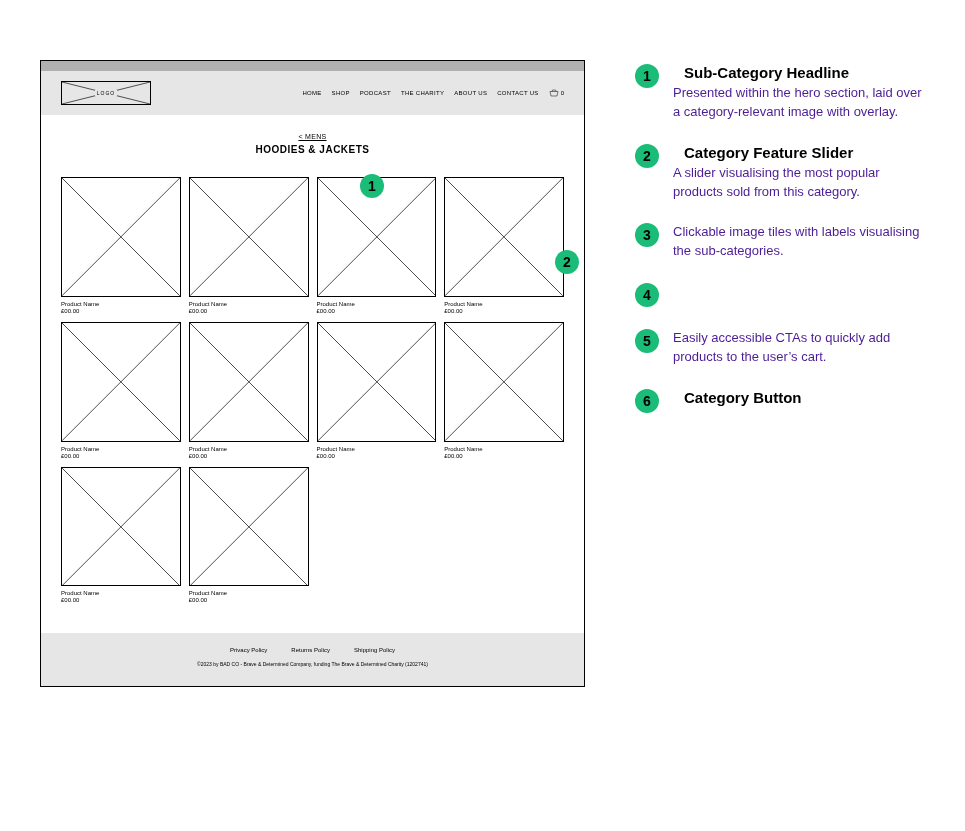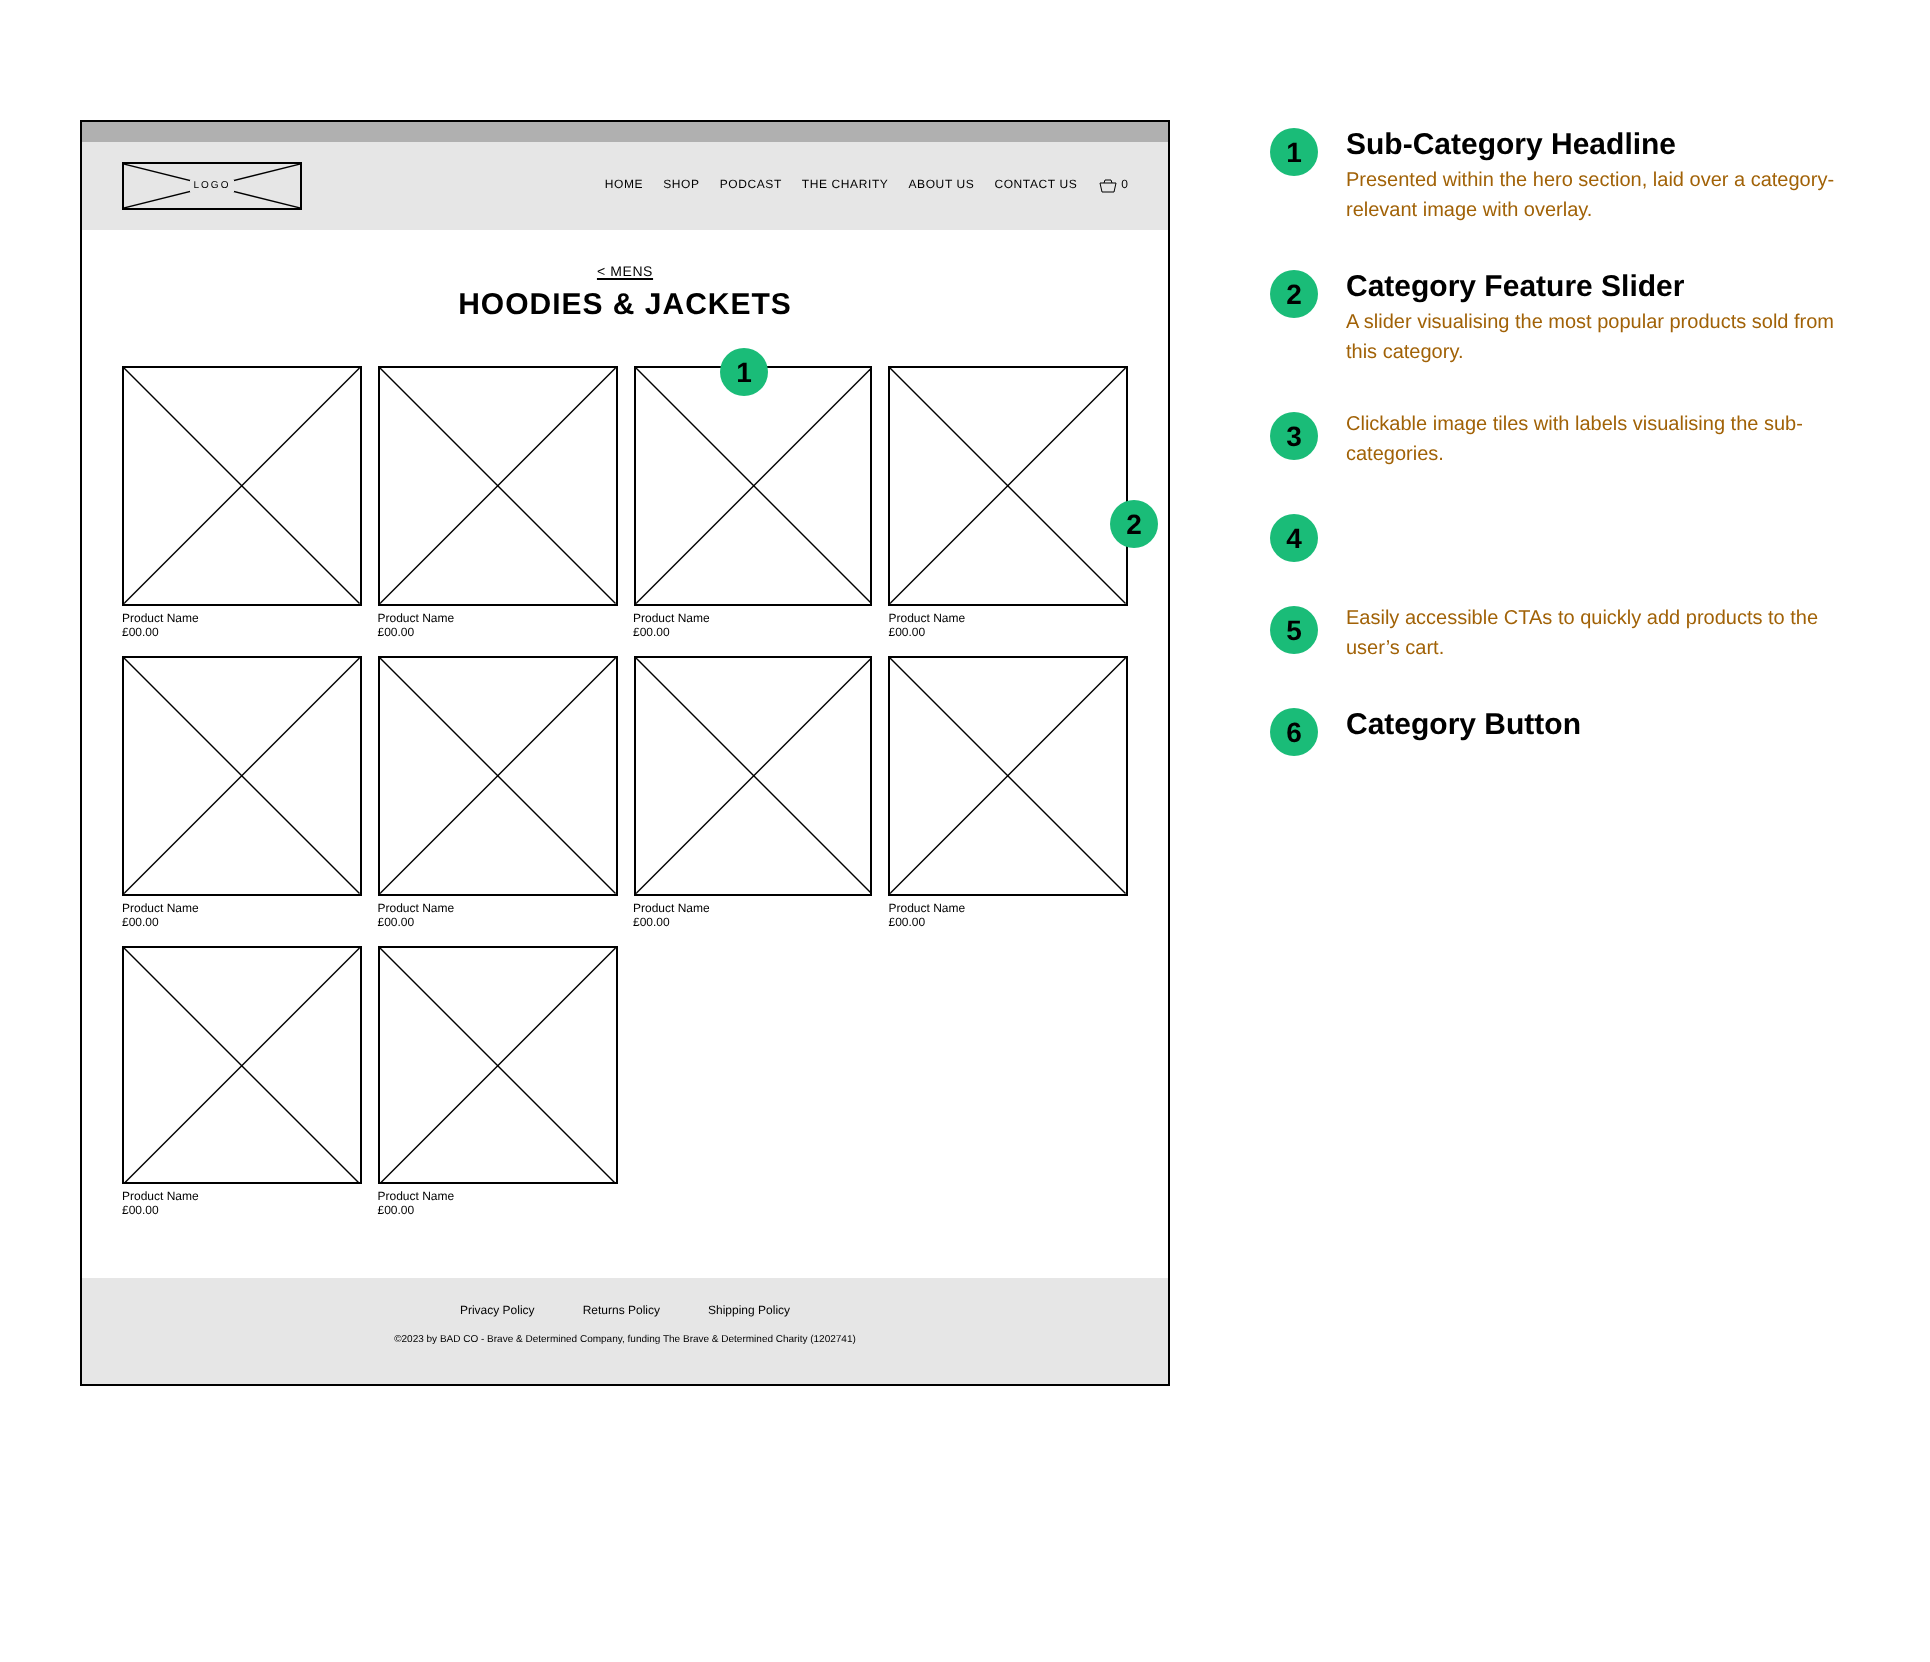--- a/index.html
+++ b/index.html
@@ -69,21 +69,21 @@
   .hero {
     text-align: center;
     padding: 18px 0 10px 0;
   }
   .breadcrumb {
     font-size: 7px;
     text-decoration: underline;
     letter-spacing: 0.3px;
   }
   .headline {
-    font-size: 15px;
+    font-size: 10px;
     font-weight: 800;
     letter-spacing: 0.5px;
     margin-top: 4px;
   }
   .grid {
     display: grid;
     grid-template-columns: repeat(4, 1fr);
     gap: 8px;
     padding: 12px 20px;
   }
@@ -128,22 +128,22 @@
     background: #1abc78;
     color: #000;
     font-weight: 700;
     font-size: 14px;
     display: flex;
     align-items: center;
     justify-content: center;
     flex-shrink: 0;
   }
   .anno-body { flex: 1; }
-  .anno-title { font-weight: 700; font-size: 15px; margin-bottom: 3px; }
-  .anno-desc { font-size: 10px; line-height: 1.45; color: #a16207; }
+  .anno-title { font-weight: 700; font-size: 15px; margin-bottom: 3px; margin-left: 11px; }
+  .anno-desc { font-size: 13px; line-height: 1.45; color: #4c1d95; }
   
   .marker {
     position: absolute;
     width: 24px;
     height: 24px;
     border-radius: 50%;
     background: #1abc78;
     color: #000;
     font-weight: 700;
     font-size: 14px;

